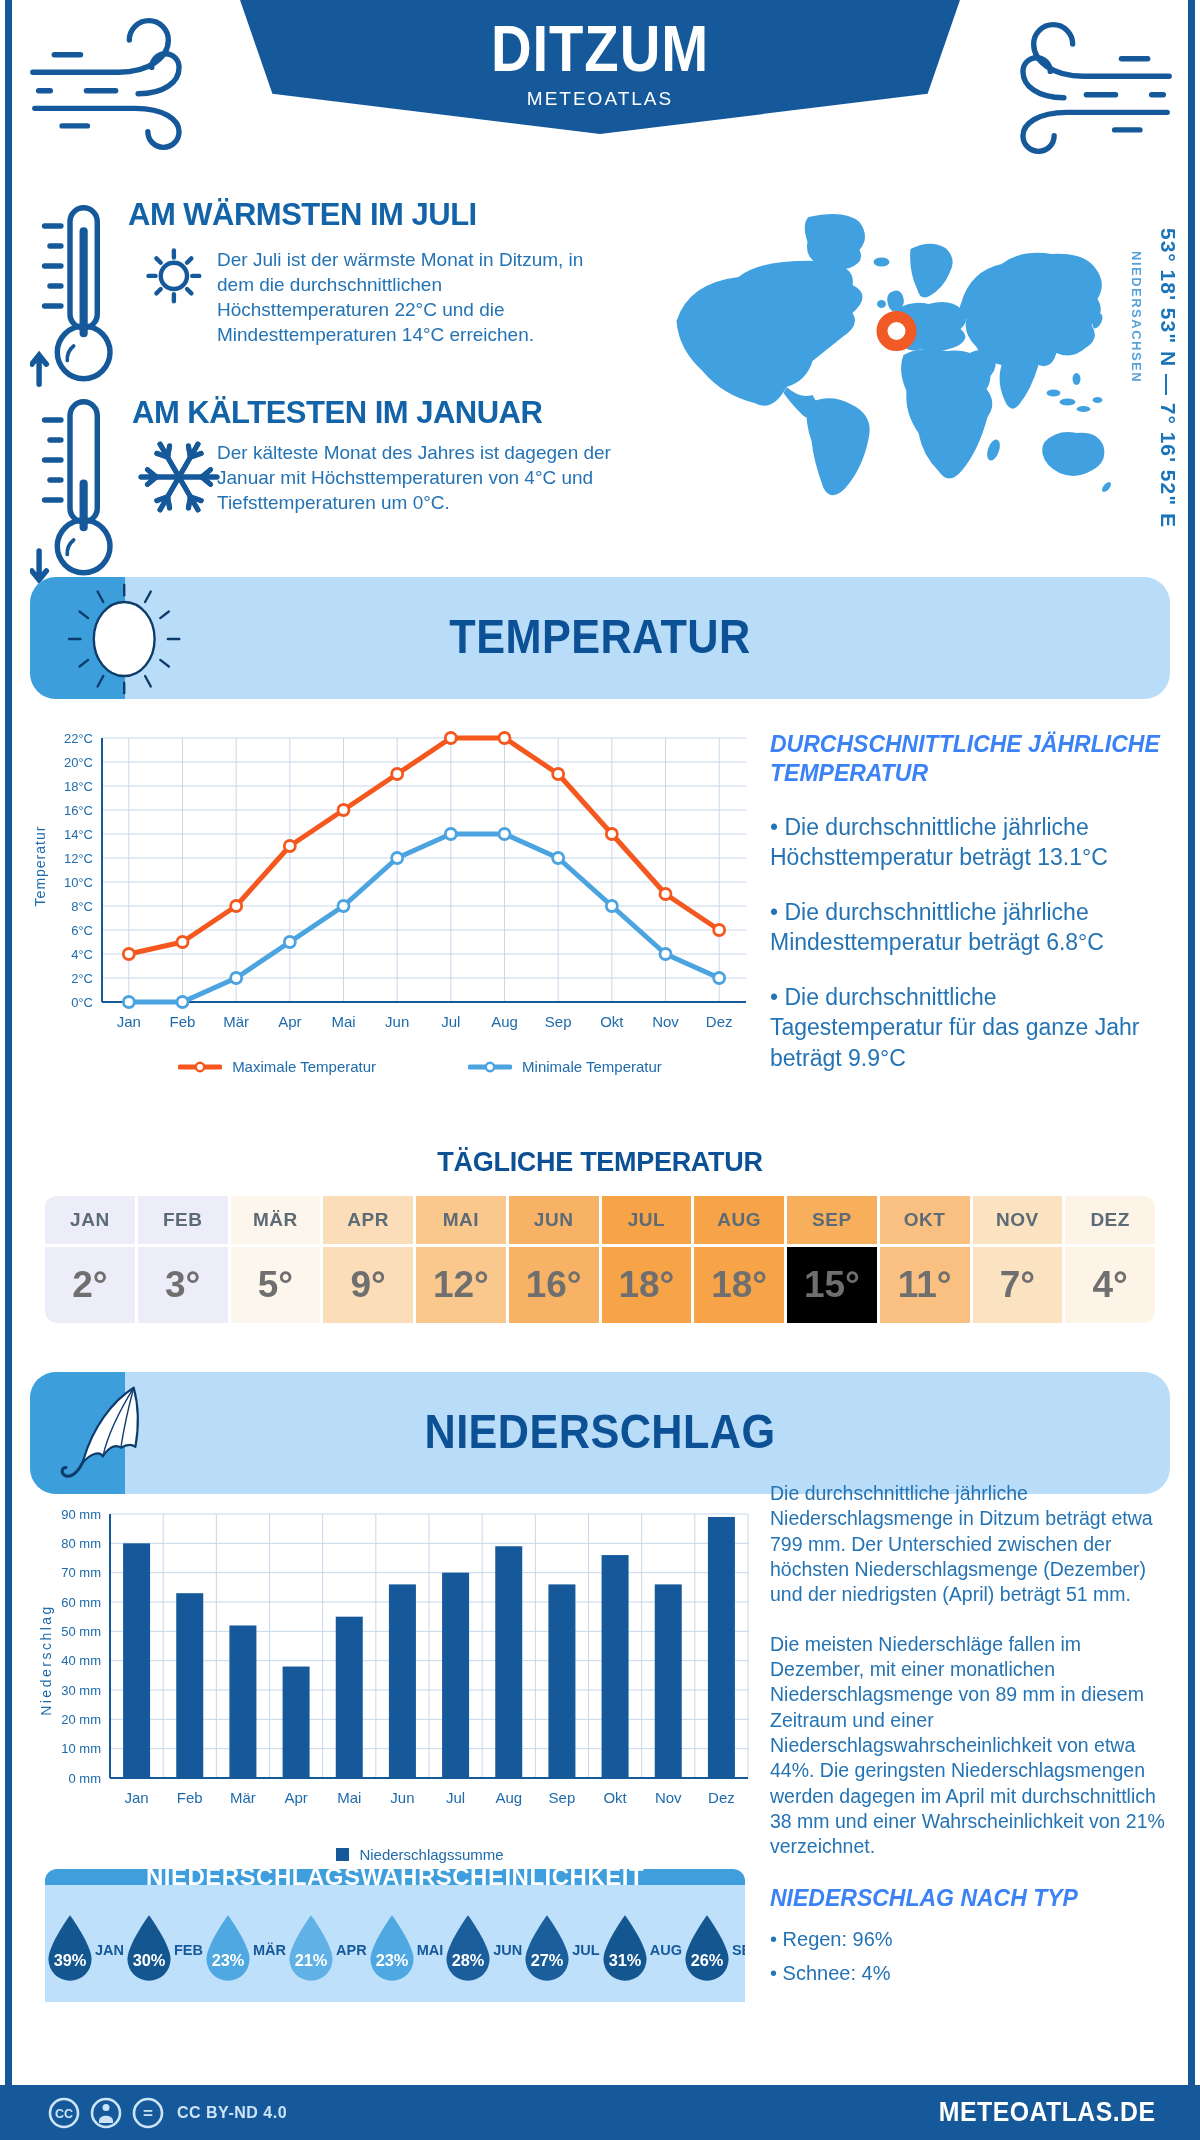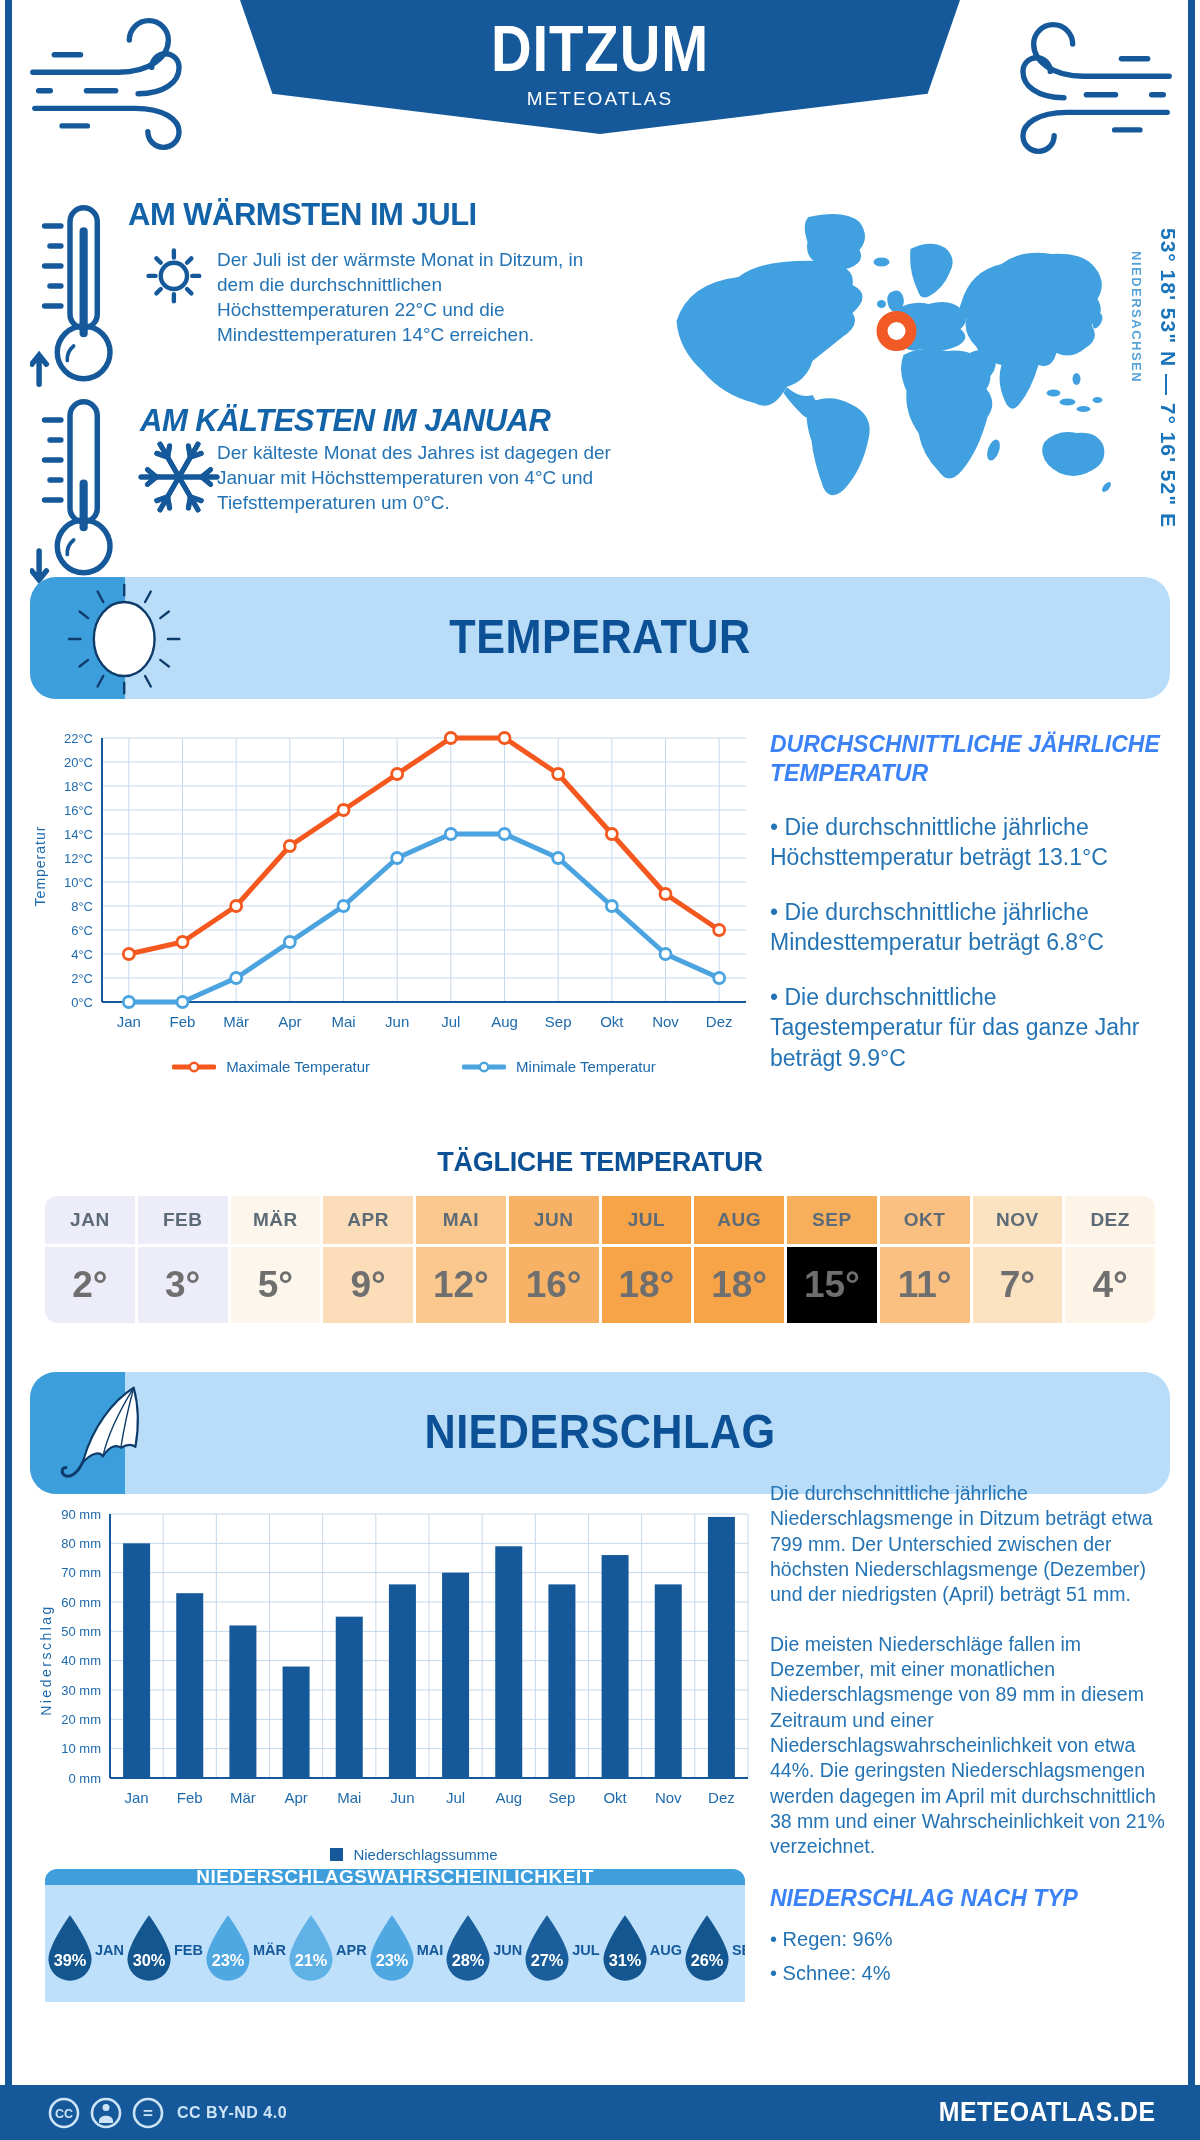--- a/index.html
+++ b/index.html
@@ -42,21 +42,21 @@
               text-align:center;font-size:48px;font-weight:bold;color:#0c5195;letter-spacing:.5px;}
   .band-icon{position:absolute;left:28px;top:5px;width:140px;height:114px;}
 
   
   .chart{position:absolute;}
   .chart-temp{left:58px;top:726px;width:700px;height:312px;}
   .chart-precip{left:58px;top:1500px;width:700px;height:318px;}
   .ylab{position:absolute;transform:translate(-50%,-50%) rotate(-90deg);font-size:14px;color:#1e6aab;white-space:nowrap;}
   .ylab-temp{left:40px;top:866px;letter-spacing:1px;}
   .ylab-precip{left:46px;top:1660px;letter-spacing:2.5px;}
-  .legend{position:absolute;left:64px;width:700px;display:flex;justify-content:center;gap:92px;align-items:center;}
+  .legend{position:absolute;left:70px;width:700px;display:flex;justify-content:center;gap:92px;align-items:center;}
   .legend-temp{top:1058px;} .legend-precip{top:1846px;}
   .leg-item{display:flex;align-items:center;gap:10px;font-size:15px;color:#1e6aab;}
   .leg-sq{width:13px;height:13px;display:inline-block;}
 
   
   .annual{position:absolute;left:770px;top:730px;width:395px;}
   .side-heading{font-size:23px;font-weight:bold;color:#3b82f6;line-height:1.25;margin:0;font-style:italic;}
   .annual p{font-size:23px;color:#2473b4;line-height:1.33;margin:24px 0 0;}
   .daily-heading{position:absolute;left:0;right:0;top:1147px;text-align:center;
                  font-size:27px;font-weight:bold;color:#0c5195;letter-spacing:-.3px;}
@@ -72,21 +72,21 @@
 
   
   .precip-side{position:absolute;left:770px;top:1481px;width:402px;}
   .precip-side p.body{font-size:19.5px;line-height:1.3;color:#2473b4;margin:0 0 24px;}
   .precip-side .side-heading{margin:6px 0 12px;}
   .precip-side p.bullet{font-size:20px;line-height:1.4;color:#2473b4;margin:0 0 6px;}
 
   
   .prob-panel{position:absolute;left:45px;top:1869px;width:700px;height:151px;border-radius:12px;overflow:hidden;}
   .prob-header{height:16px;background:#3f9fdd;display:flex;align-items:center;justify-content:center;
-               color:#fff;font-weight:bold;font-size:19px;letter-spacing:.5px;}
+               color:#fff;font-weight:bold;font-size:24px;letter-spacing:.5px;}
   .prob-body{height:117px;background:#bfe0fb;display:grid;grid-template-columns:repeat(12,1fr);
              padding-top:9px;box-sizing:border-box;}
   .drop-col{display:flex;flex-direction:row;align-items:center;}
   .drop{width:50px;height:70px;}
   .drop-month{margin-top:3px;font-size:14.5px;font-weight:bold;color:#15599b;}
 
   
   .footer{position:absolute;left:0;top:2085px;width:1200px;height:55px;background:#15599b;
           display:flex;align-items:center;}
   .cc-icons{margin-left:46px;width:125px;height:36px;flex:0 0 auto;}
@@ -200,21 +200,21 @@
         <line x1="33.59999999999999" y1="25.254620793714803" x2="22.887504123040628" y2="21.35559115980218"></line>
         <line x1="56.40000000000001" y1="64.7453792062852" x2="54.42041077459701" y2="75.97218759062437"></line>
         <line x1="56.40000000000001" y1="64.7453792062852" x2="67.11249587695937" y2="68.64440884019781"></line>
         <line x1="25.999999999999996" y1="77.90896534380866" x2="64" y2="12.091034656191333"></line>
         <line x1="56.400000000000006" y1="25.2546207937148" x2="67.11249587695936" y2="21.355591159802177"></line>
         <line x1="56.400000000000006" y1="25.2546207937148" x2="54.420410774597" y2="14.027812409375628"></line>
         <line x1="33.599999999999994" y1="64.74537920628521" x2="22.887504123040635" y2="68.64440884019783"></line>
         <line x1="33.599999999999994" y1="64.74537920628521" x2="35.579589225403" y2="75.97218759062437"></line>
       </g>
     </svg>
-  <h2 class="info-h h-cold" style="margin:12px;font-style:italic;">AM KÄLTESTEN IM JANUAR</h2>
+  <h2 class="info-h h-cold" style="margin:4px;">AM KÄLTESTEN IM JANUAR</h2>
   <p class="info-p p-cold" style="margin:0;">Der kälteste Monat des Jahres ist dagegen der Januar mit Höchsttemperaturen von 4°C und Tiefsttemperaturen um 0°C.</p>
 
   <svg class="map" viewBox="0 0 450 300">
     <g fill="#41a1e0">
       <path d="M16 118 Q28 80 78 74 Q100 56 160 58 Q196 62 192 82 Q212 92 192 110 Q200 122 182 134 L152 158 Q146 178 126 184 Q112 210 94 200 Q62 192 42 168 Q18 146 16 118 Z"></path>
       <path d="M126 184 Q140 196 152 192 L160 206 Q150 220 142 212 Q130 200 123 190 Z"></path>
       <path d="M148 14 Q184 6 199 19 Q210 34 199 47 Q205 59 189 65 Q168 72 158 61 Q144 54 147 39 Q141 21 148 14 Z"></path>
       <ellipse cx="221" cy="59" rx="8" ry="4.5"></ellipse>
       <path d="M148 200 Q170 190 190 201 Q214 212 208 236 Q202 266 184 286 Q170 299 163 285 Q153 258 151 238 Q143 214 148 200 Z"></path>
       <path d="M229 90 Q238 84 242 92 Q246 101 239 107 Q231 111 228 103 Q225 95 229 90 Z"></path>

